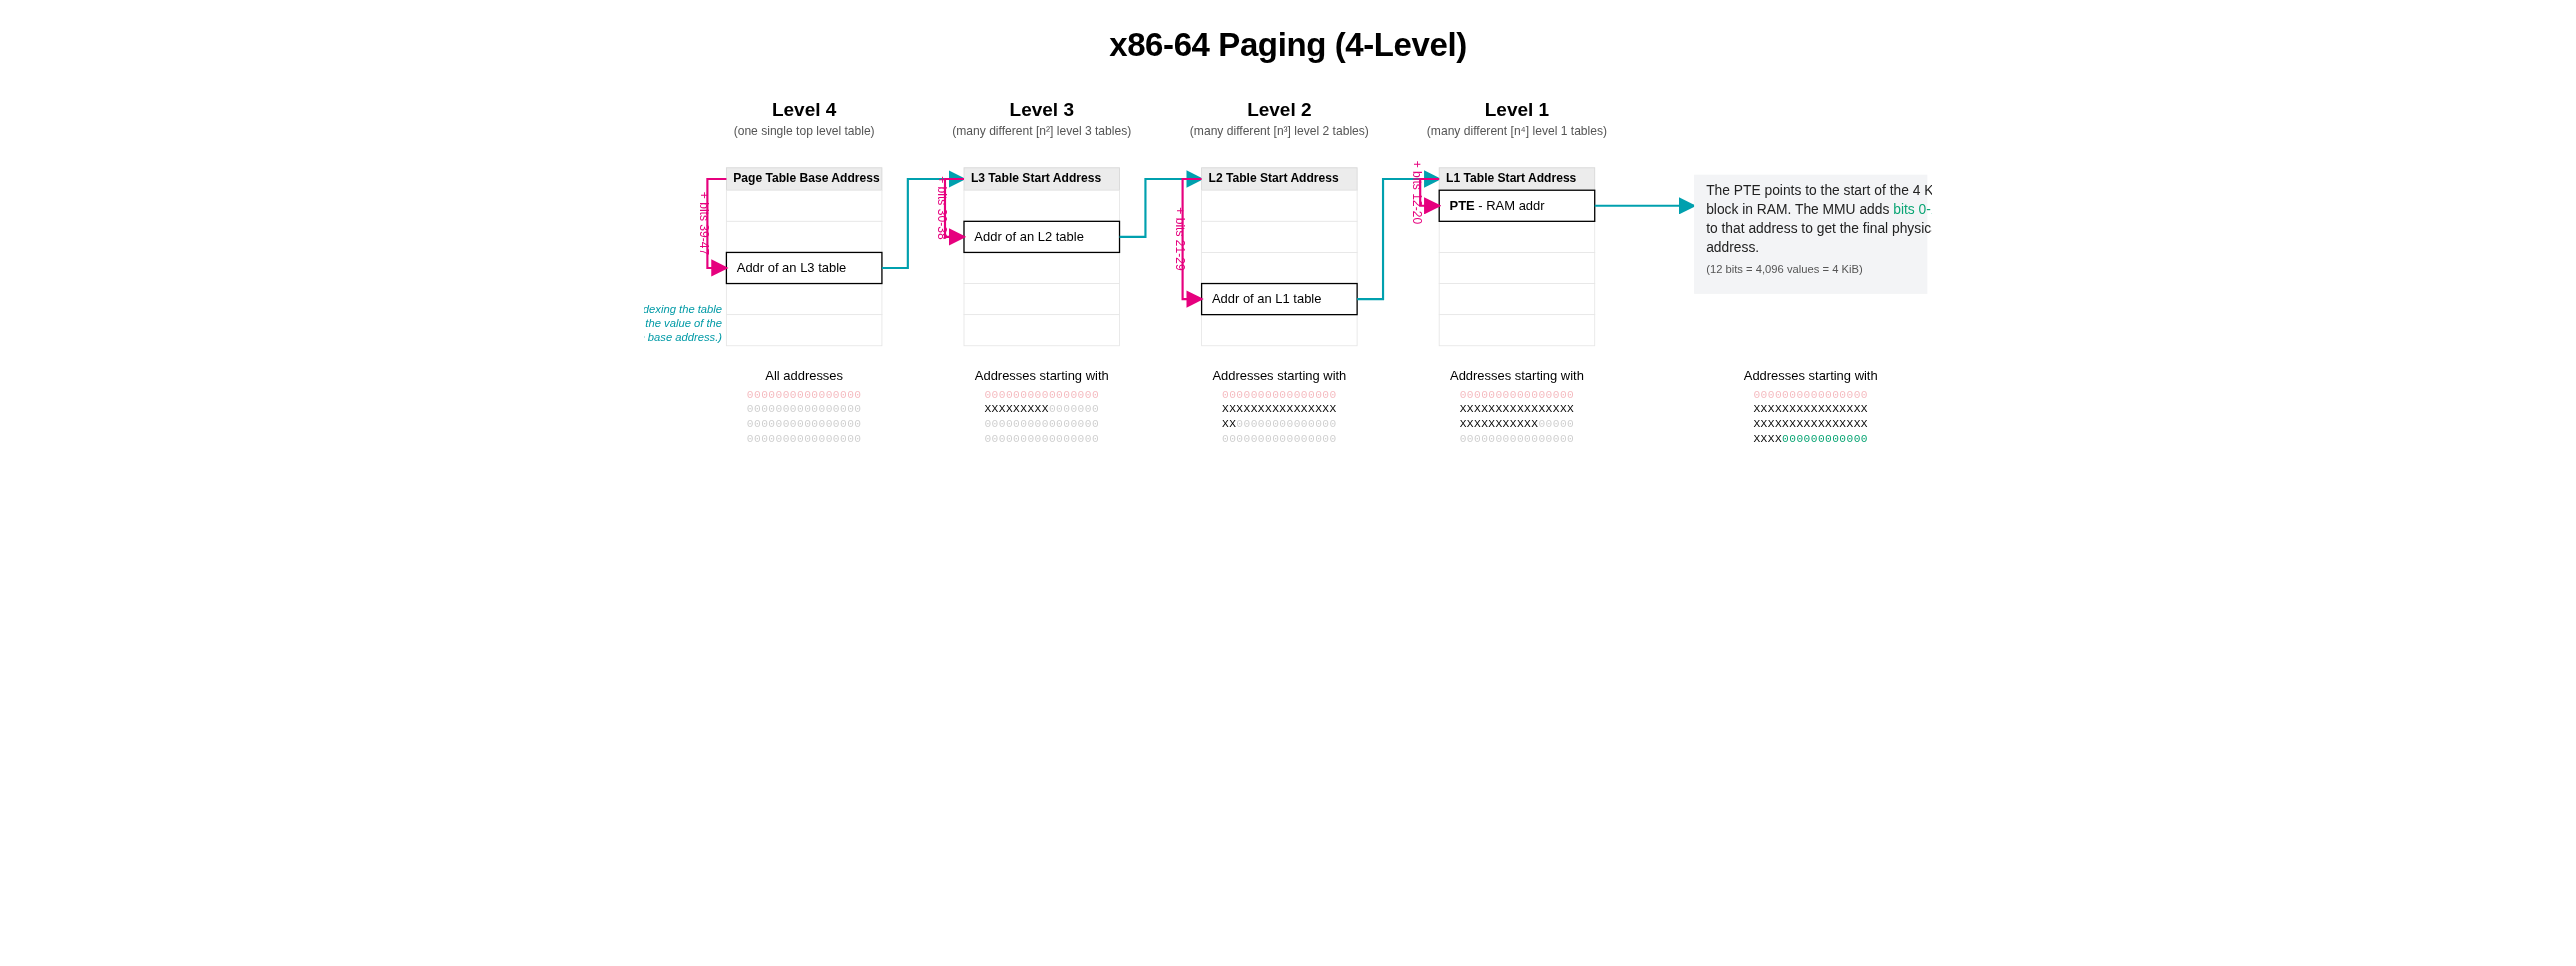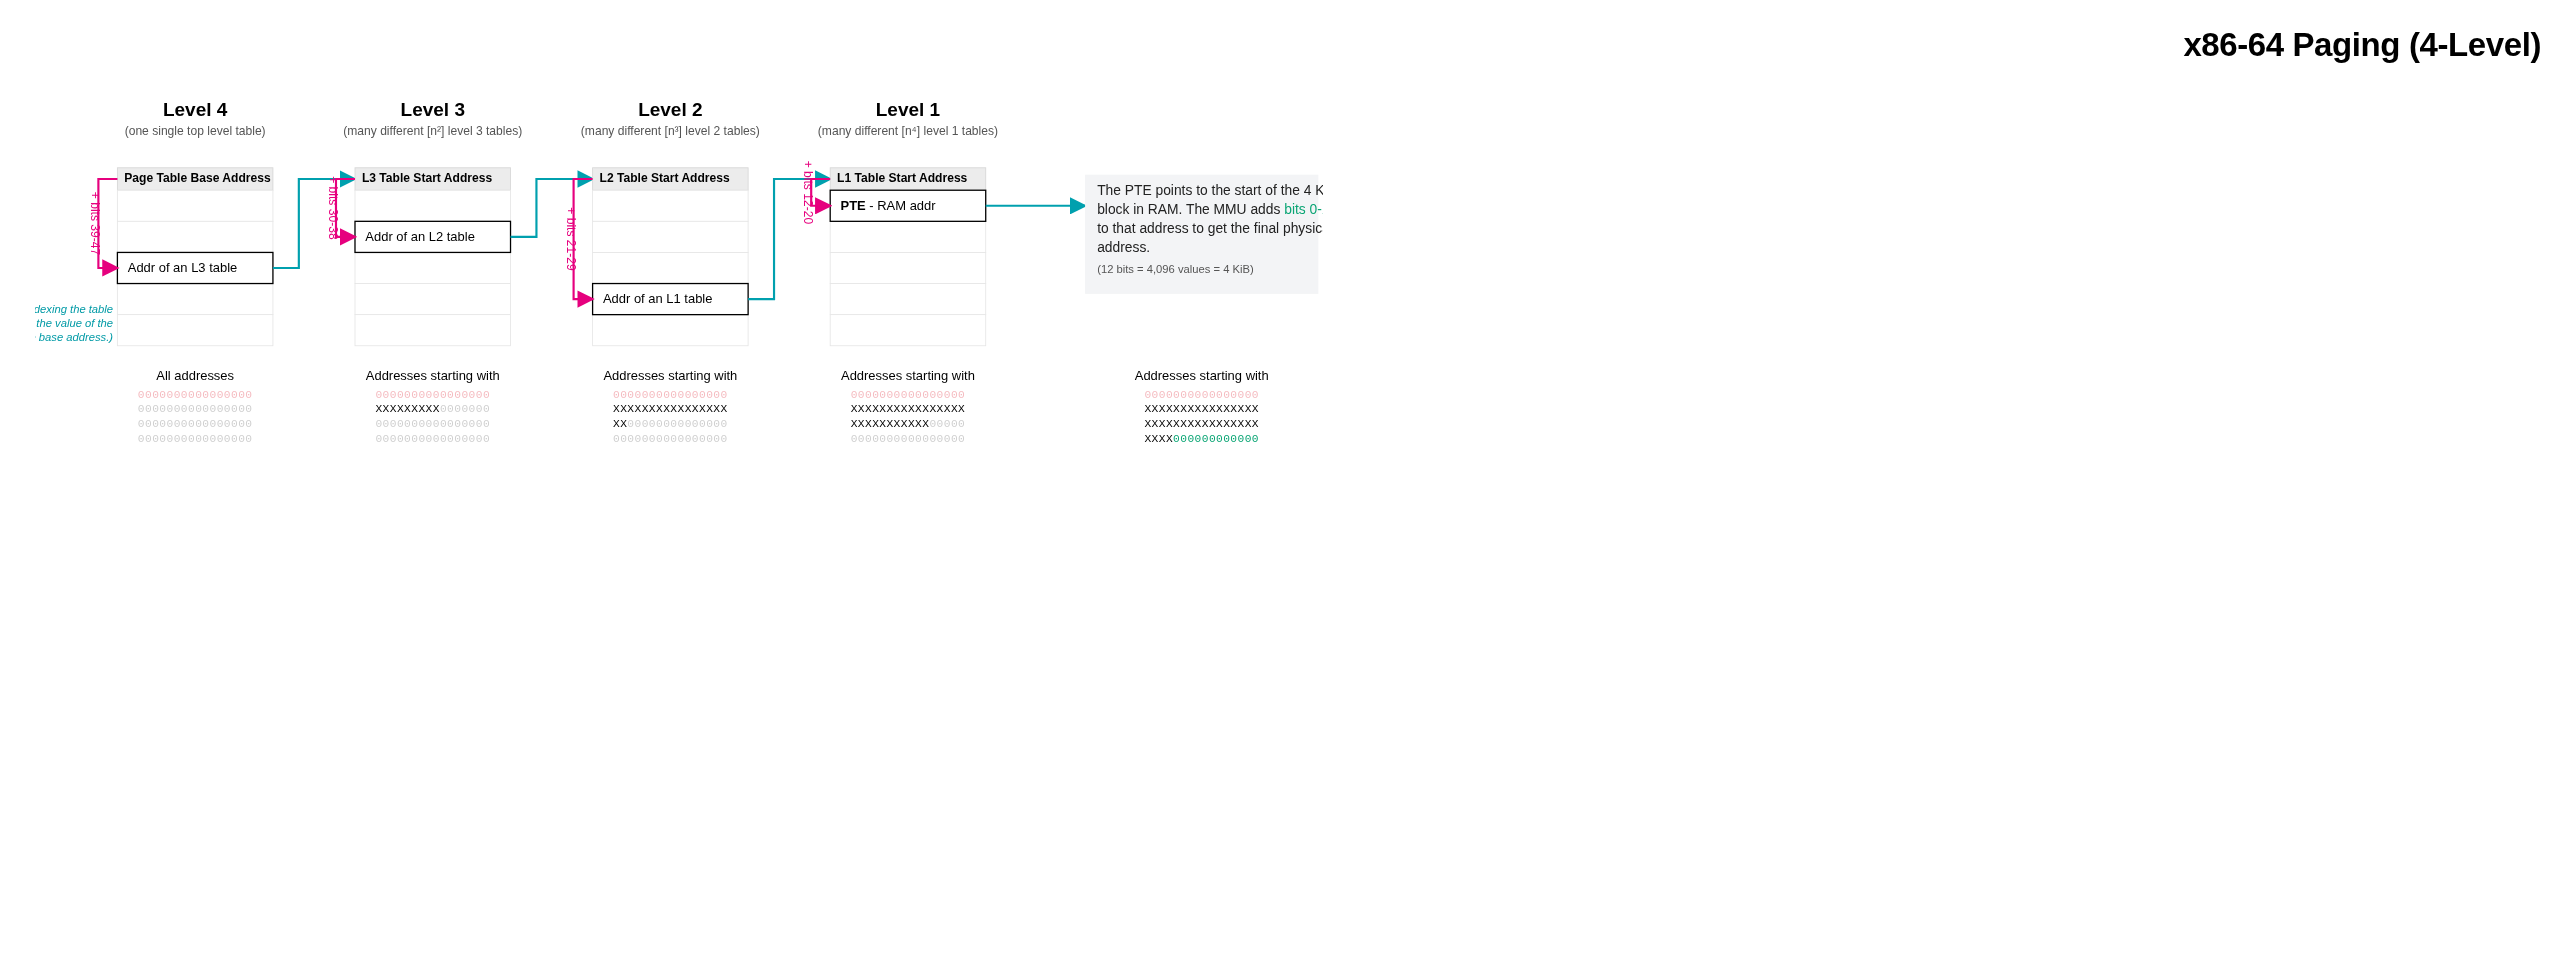--- a/index.html
+++ b/index.html
@@ -4,27 +4,27 @@
 <style>
   * { box-sizing: border-box; }
   body {
     margin: 0;
     padding: 17.3px 35px 35px;
     font-family: -apple-system, BlinkMacSystemFont, "Segoe UI", Helvetica, Arial, sans-serif;
     background: #fff;
     color: #000;
   }
   h1.title {
-    text-align: right;
+    text-align: center;
     font-size: 33px;
     font-weight: 800;
     margin: 8.6px 0 26px;
     letter-spacing: -0.4px;
   }
-  .svg-wrap { width: 100%; display:flex; }
+  .svg-wrap { width: 100%; display:flex; justify-content:center; }
   svg { display:block; }
   .lvl-title { font-size: 22px; font-weight: 700; text-anchor: middle; }
   .lvl-sub   { font-size: 14px; fill:#555; text-anchor: middle; }
   .tbl-hdr   { font-size: 14px; font-weight: 700; }
   .entry-txt { font-size: 15px; }
   .bits-lbl  { font-size: 14px; fill:#e6007e; font-weight:500; }
   .idx-note  { font-size: 13px; fill:#009aa6; font-style: italic; text-anchor: end; }
   .addr-hdr  { font-size: 15px; text-anchor: middle; }
   .mono      { font-family: "SFMono-Regular", Consolas, "Liberation Mono", Menlo, monospace; font-size: 13px; letter-spacing: 0.5px; }
   .expl      { font-size: 16px; fill:#222; }

